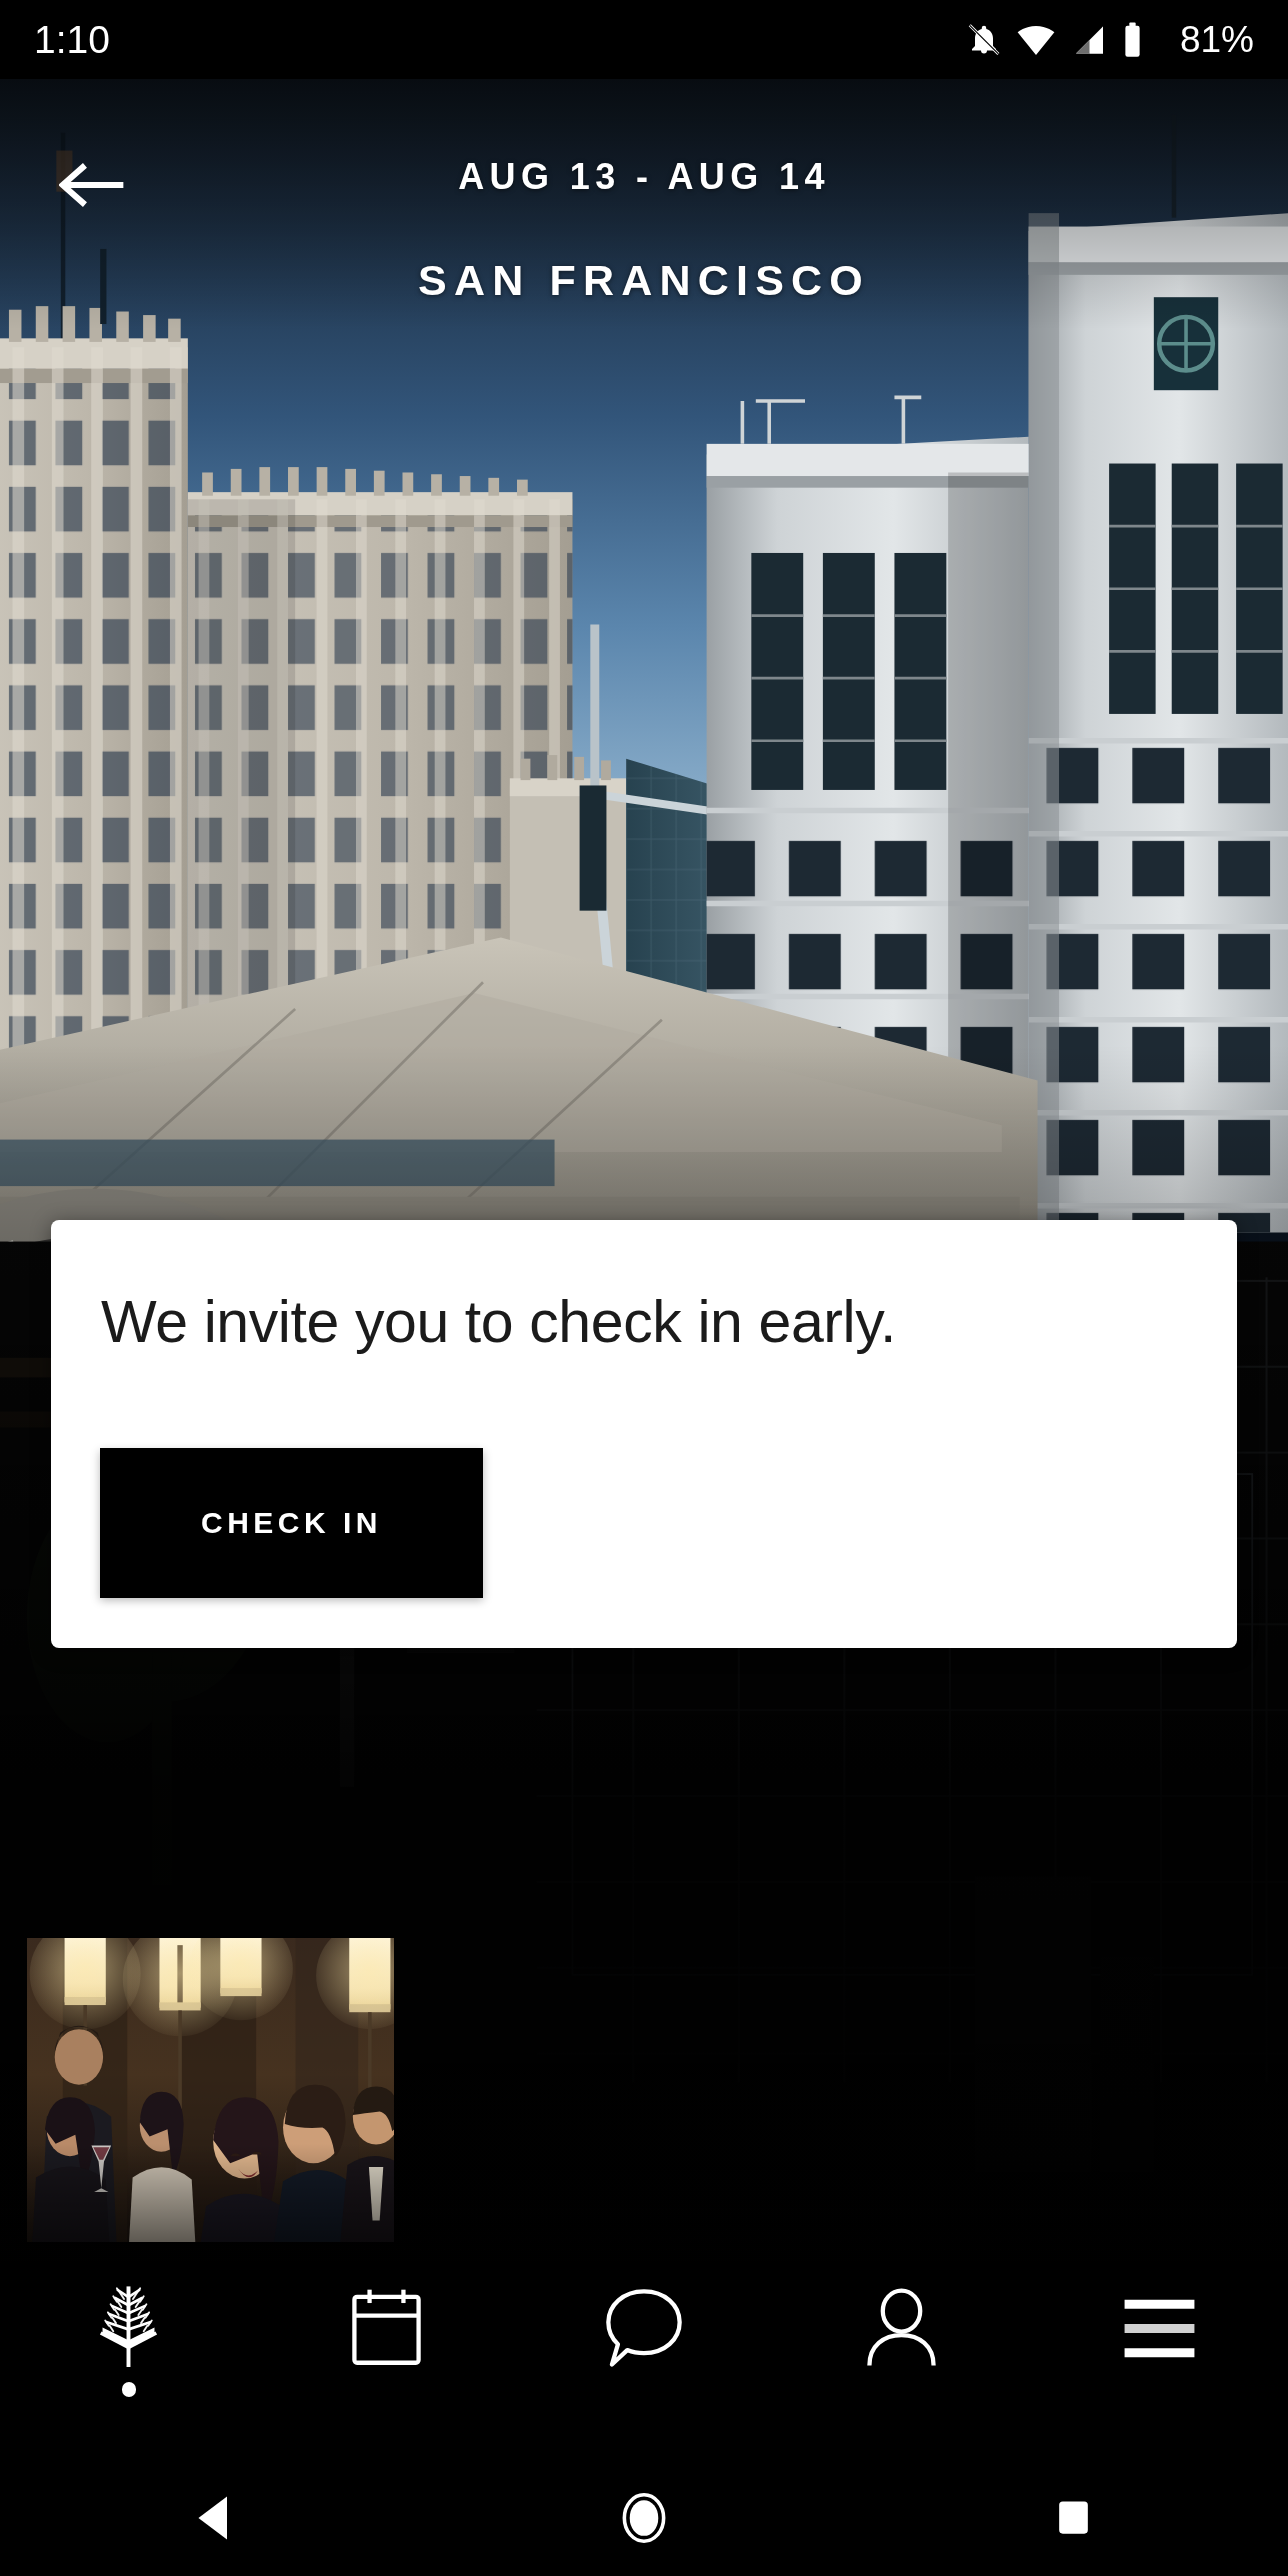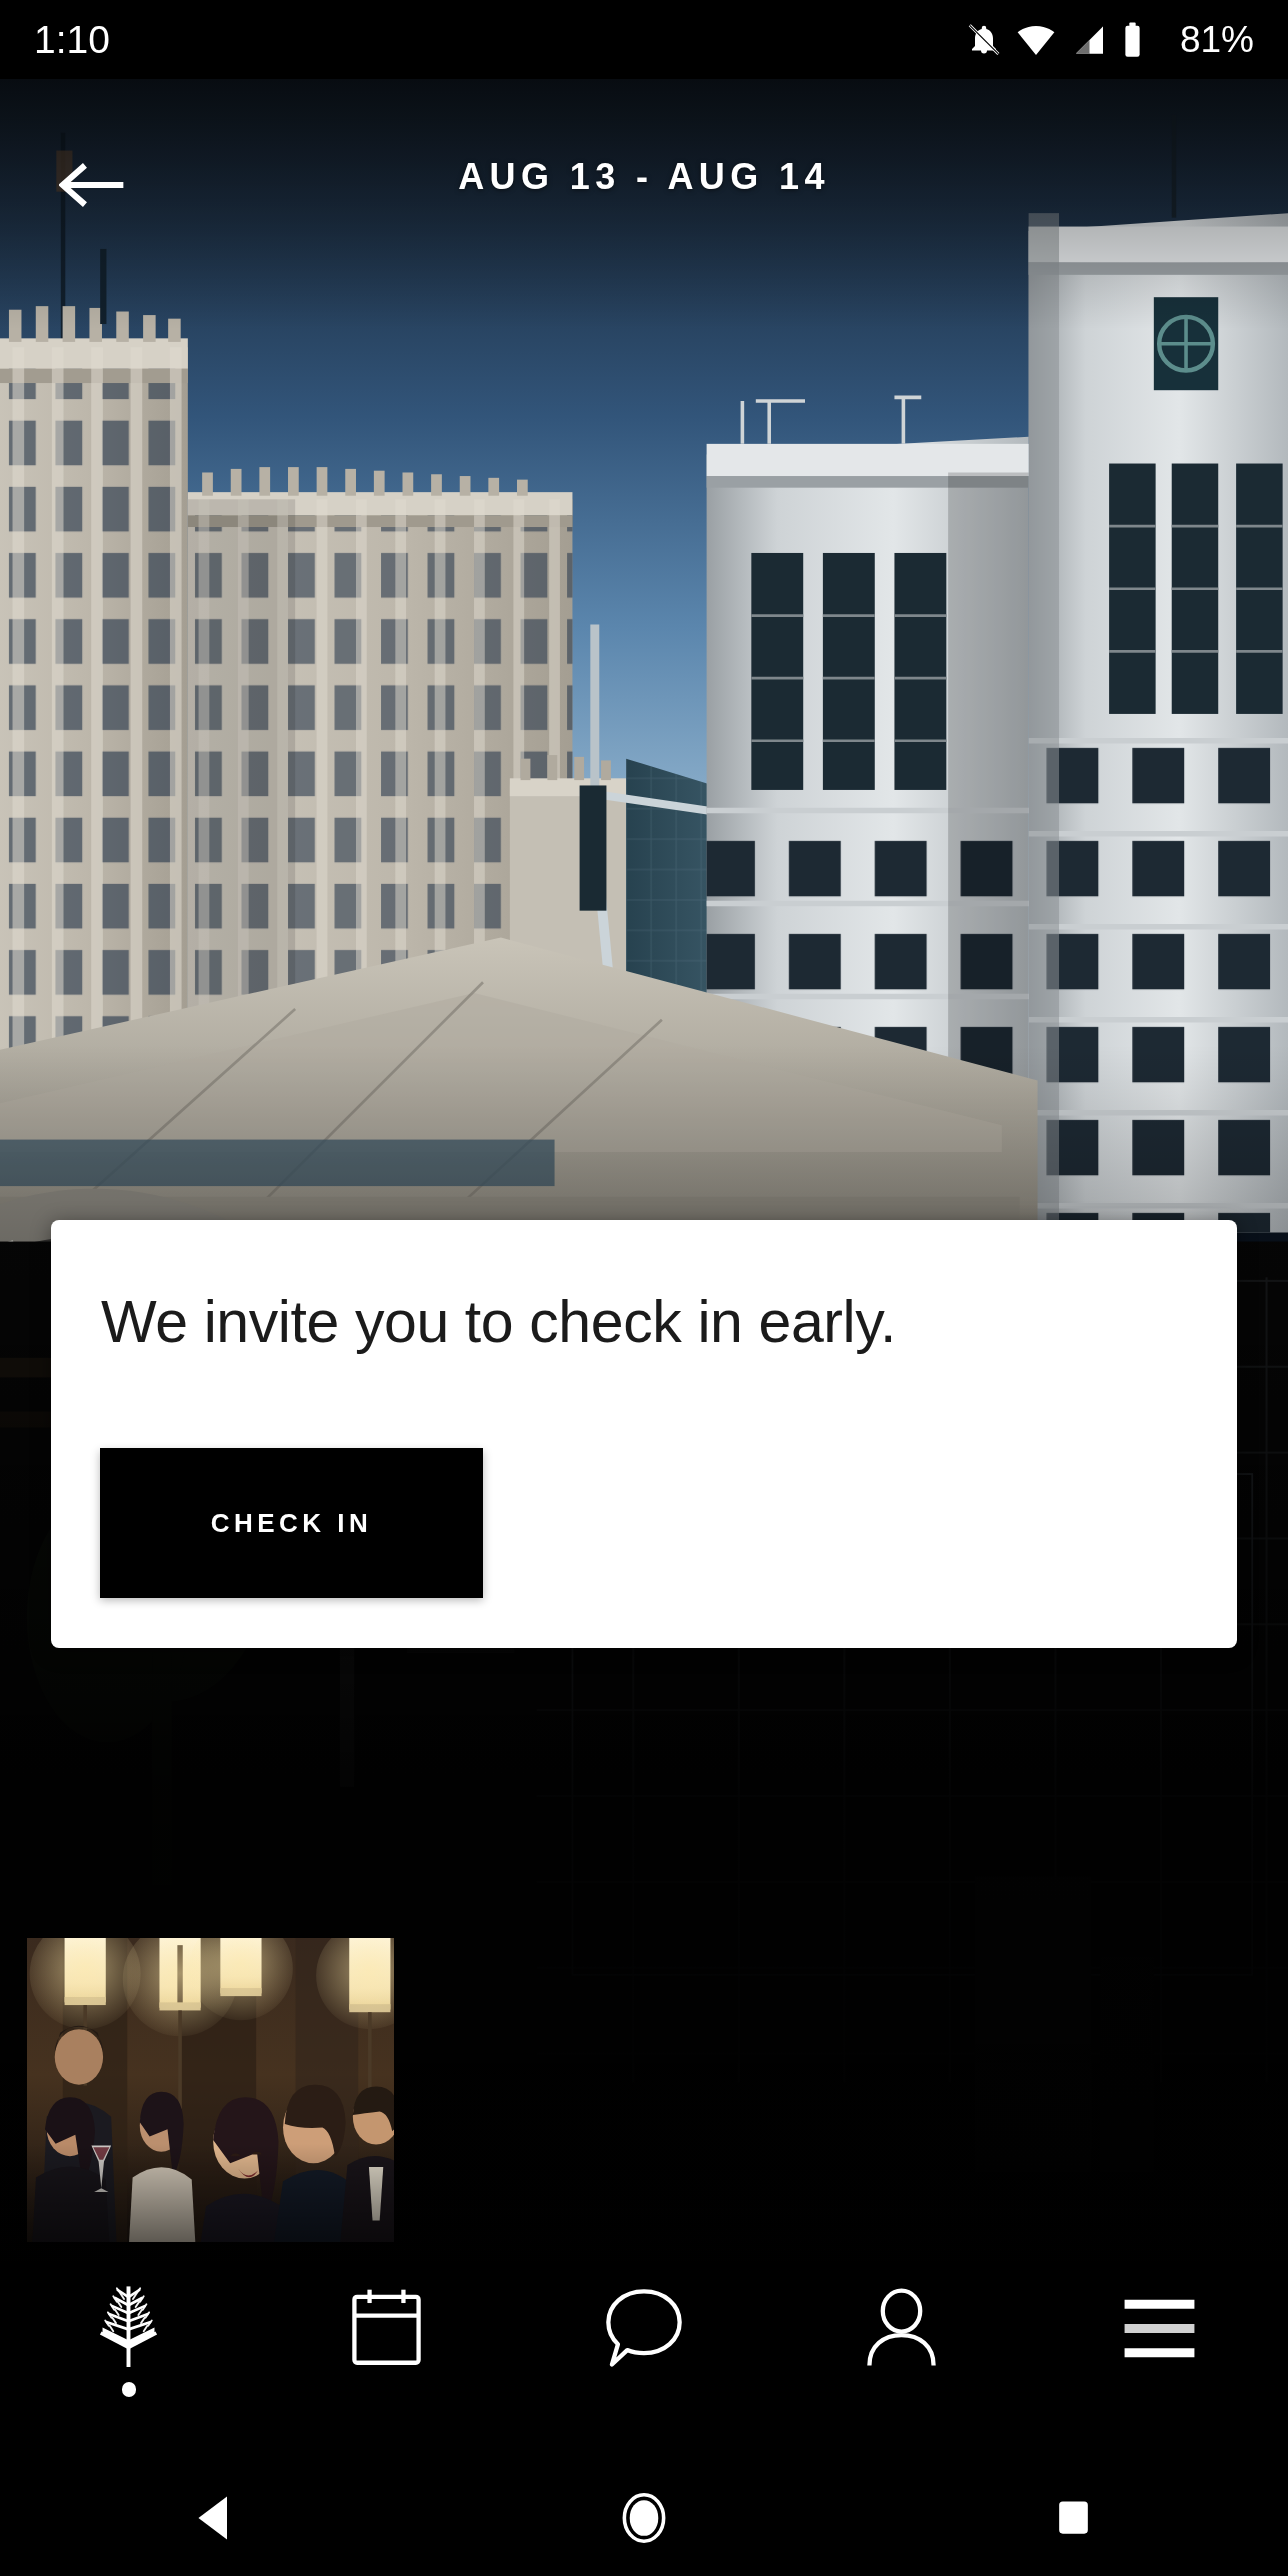--- a/index.html
+++ b/index.html
@@ -59,21 +59,21 @@
     font-size:59px; font-weight:300; color:#1b1b1b;
     letter-spacing:-0.4px; white-space:nowrap;
   }
   .checkin-btn {
     position:absolute; left:49px; top:228px; width:383px; height:150px;
     background:#000000; border:none; cursor:pointer;
     display:flex; align-items:center; justify-content:center;
     box-shadow:0 2.7px 9px rgba(0,0,0,.28);
   }
   .checkin-btn span {
-    color:#ffffff; font-size:26px; font-weight:700; letter-spacing:4.5px;
+    color:#ffffff; font-size:30px; font-weight:700; letter-spacing:4.5px;
   }
 
   
   .promo-card {
     position:absolute; left:27px; top:1938px; width:367px; height:304px;
     z-index:25; overflow:hidden; background:#120d09;
   }
   .promo-card svg { display:block; width:367px; height:304px; }
 
   
@@ -387,20 +387,21 @@
 <div class="hero-header">
   <div class="back-btn">
     <span>
       <svg width="68" height="50" viewBox="0 0 38 28" fill="none">
         <path d="M2 14 H36" stroke="#fff" stroke-width="3.4" stroke-linecap="butt"></path>
         <path d="M14.5 3 L2 14 L14.5 25" stroke="#fff" stroke-width="3.4" fill="none" stroke-linecap="butt" stroke-linejoin="miter"></path>
       </svg>
     </span>
   </div>
   <div class="hdr-dates">AUG 13 - AUG 14</div>
+  <div class="hdr-city">SAN FRANCISCO</div>
 </div>
 
 <div class="card">
   <div class="card-title">We invite you to check in early.</div>
   <button class="checkin-btn">
     <span>CHECK IN</span>
   </button>
 </div>
 
 <div class="promo-card">

